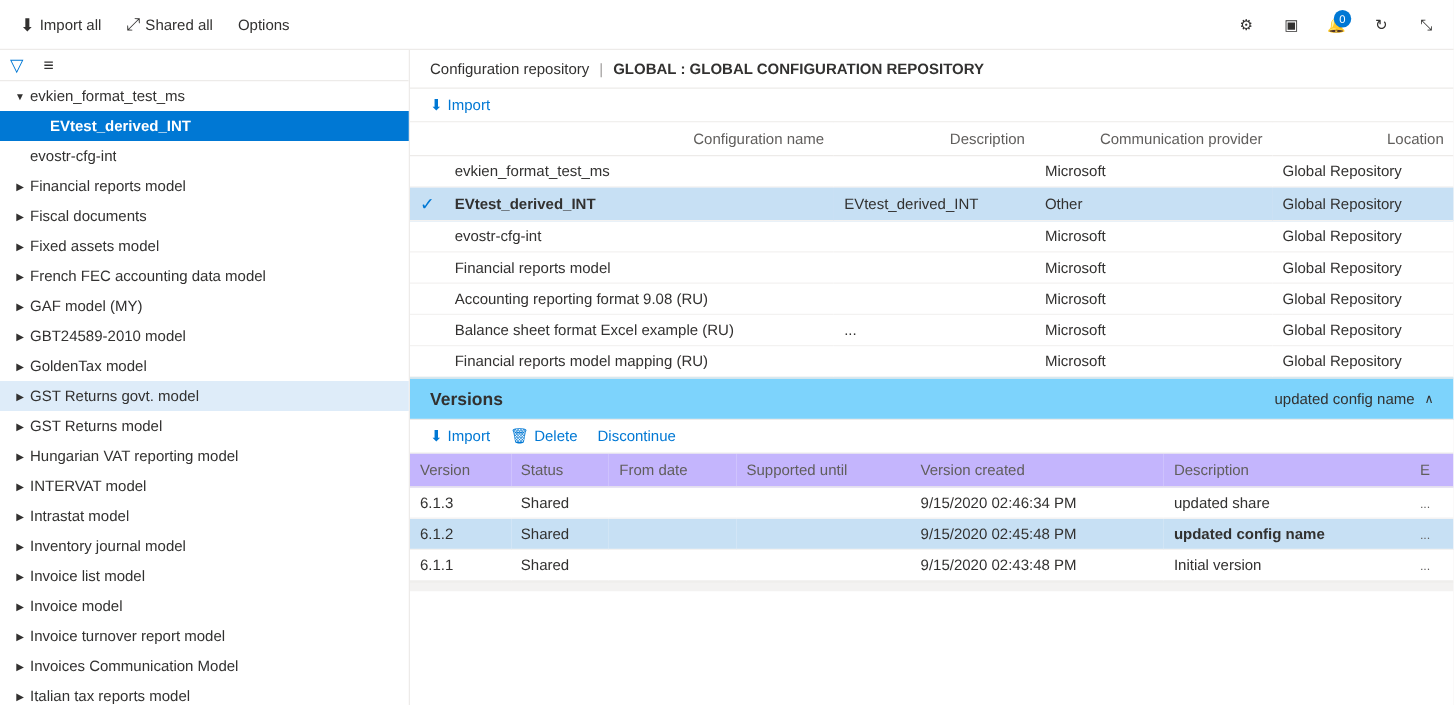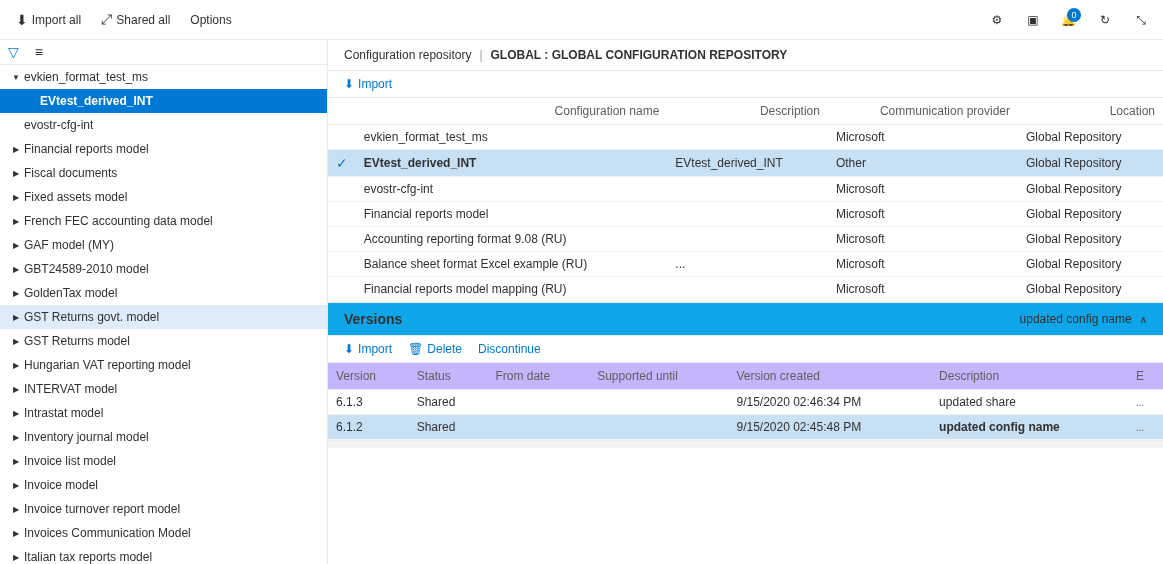--- a/index.html
+++ b/index.html
@@ -49,21 +49,21 @@
     
     .config-table { width: 100%; border-collapse: collapse; }
     .config-table th { font-size: 12px; color: #605e5c; font-weight: 400; padding: 6px 8px; text-align: right; border-bottom: 1px solid #edebe9; background: #fff; }
     .config-table td { font-size: 12px; padding: 5px 8px; border-bottom: 1px solid #f3f2f1; vertical-align: middle; }
     .config-table tr.selected-row { background: #c7e0f4; }
     .config-table tr.selected-row td { background: #c7e0f4; }
     .check-col { width: 24px; }
     .checkmark { color: #0078d4; font-size: 14px; }
 
     
-    .versions-header { display: flex; align-items: center; justify-content: space-between; padding: 8px 16px; border-top: 1px solid #edebe9; border-bottom: 1px solid #edebe9; background: #0ea5e9; }
+    .versions-header { display: flex; align-items: center; justify-content: space-between; padding: 8px 16px; border-top: 1px solid #edebe9; border-bottom: 1px solid #edebe9; background: #7dd3fc; }
     .versions-title { font-size: 14px; font-weight: 600; color: #323130; }
     .versions-meta { display: flex; align-items: center; gap: 8px; font-size: 12px; color: #323130; }
     .chevron-icon { font-size: 10px; color: #323130; }
 
     .versions-toolbar { display: flex; align-items: center; gap: 16px; padding: 6px 16px; border-bottom: 1px solid #edebe9; }
     .version-btn { display: flex; align-items: center; gap: 4px; color: #0078d4; cursor: pointer; font-size: 12px; background: none; border: none; }
     .version-btn.delete { color: #0078d4; }
 
     .versions-table { width: 100%; border-collapse: collapse; }
     .versions-table th { font-size: 12px; color: #605e5c; font-weight: 400; padding: 6px 8px; text-align: left; border-bottom: 1px solid #edebe9; background: #c4b5fd; }
@@ -390,20 +390,29 @@
   </tr>
               <tr class="selected-row">
     <td>6.1.2</td>
     <td>Shared</td>
     <td></td>
     <td></td>
     <td>9/15/2020 02:45:48 PM</td>
     <td style="font-weight:600;">updated config name</td>
     <td><span class="more-icon">...</span></td>
   </tr>
+              <tr>
+    <td>6.1.1</td>
+    <td>Shared</td>
+    <td></td>
+    <td></td>
+    <td>9/15/2020 02:43:48 PM</td>
+    <td style="">Initial version</td>
+    <td><span class="more-icon">...</span></td>
+  </tr>
             </tbody>
         </table>
       </div>
 
       <div class="bottom-scroll"></div>
 
     </div>
   </div>
 </div>
 

